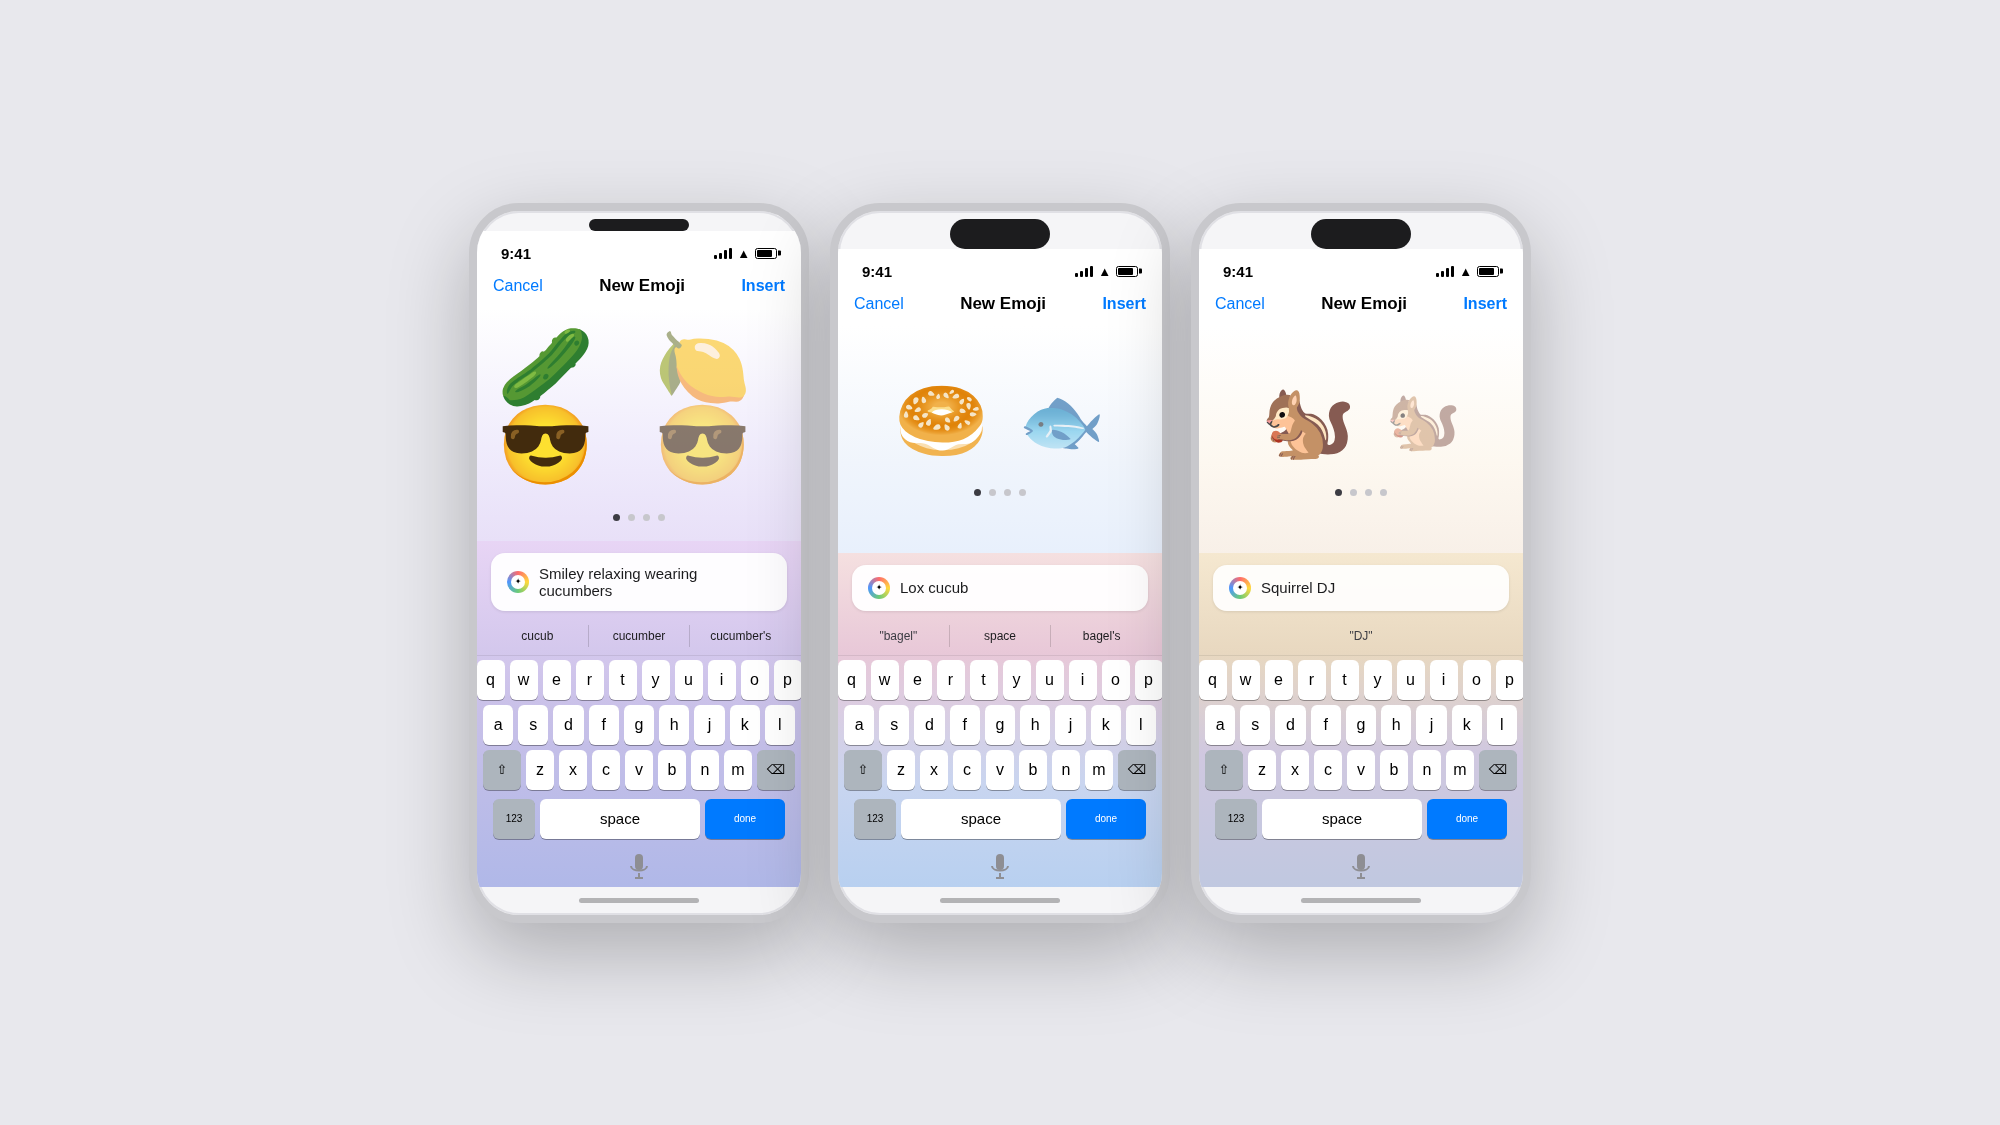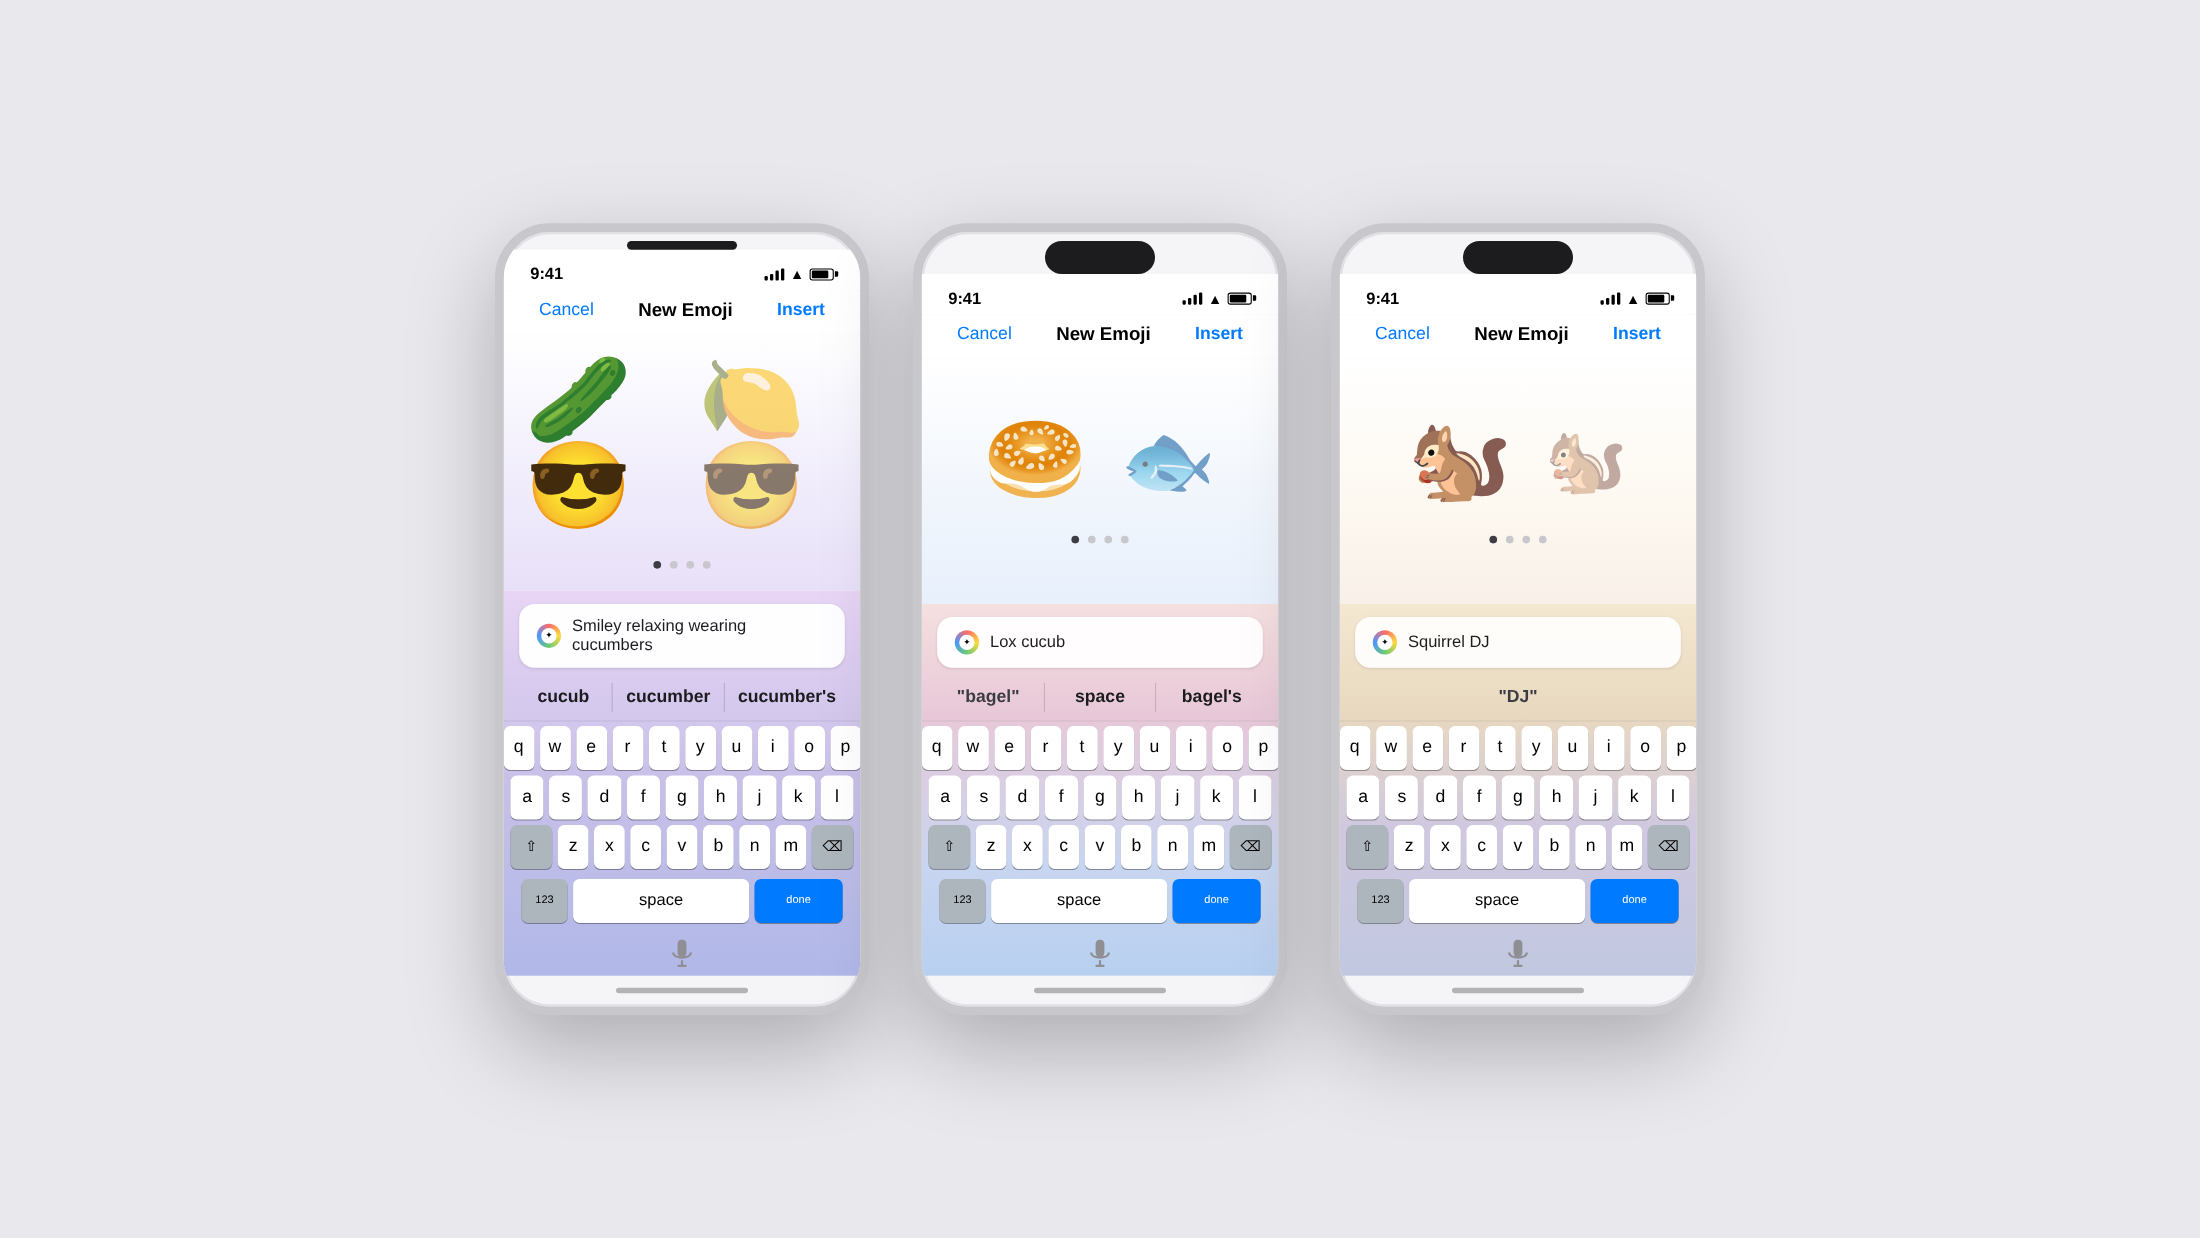--- a/index.html
+++ b/index.html
@@ -9,21 +9,21 @@
       display: flex;
       justify-content: center;
       align-items: center;
       width: 2000px;
       height: 1125px;
       font-family: -apple-system, 'SF Pro Text', 'Helvetica Neue', sans-serif;
     }
 
     .phones-container {
       display: flex;
-      gap: 40px;
+      gap: 21px;
       align-items: center;
     }
 
     .phone {
       width: 340px;
       height: 720px;
       background: #f5f5f7;
       border-radius: 50px;
       border: 8px solid #c8c8cc;
       box-shadow: 0 30px 80px rgba(0,0,0,0.25), inset 0 0 0 2px #e0e0e5;
@@ -55,21 +55,21 @@
       align-items: center;
       font-size: 12px;
       color: #000;
     }
 
     
     .nav-bar {
       display: flex;
       justify-content: space-between;
       align-items: center;
-      padding: 8px 32px 12px;
+      padding: 8px 16px 12px;
       background: transparent;
       flex-shrink: 0;
     }
 
     .nav-cancel {
       color: #007AFF;
       font-size: 16px;
       cursor: pointer;
     }
 
@@ -166,27 +166,26 @@
 
     
     .autocomplete {
       display: flex;
       justify-content: space-around;
       padding: 8px 10px;
       border-bottom: 1px solid rgba(0,0,0,0.08);
     }
 
     .autocomplete-item {
-      font-size: 16px;
+      font-size: 12px;
       color: #1c1c1e;
       padding: 4px 12px;
       border-right: 1px solid rgba(0,0,0,0.15);
       flex: 1;
       text-align: center;
-      font-weight: bold;
     }
 
     .autocomplete-item:last-child {
       border-right: none;
     }
 
     .autocomplete-item.quoted {
       color: #3c3c43;
     }
 

